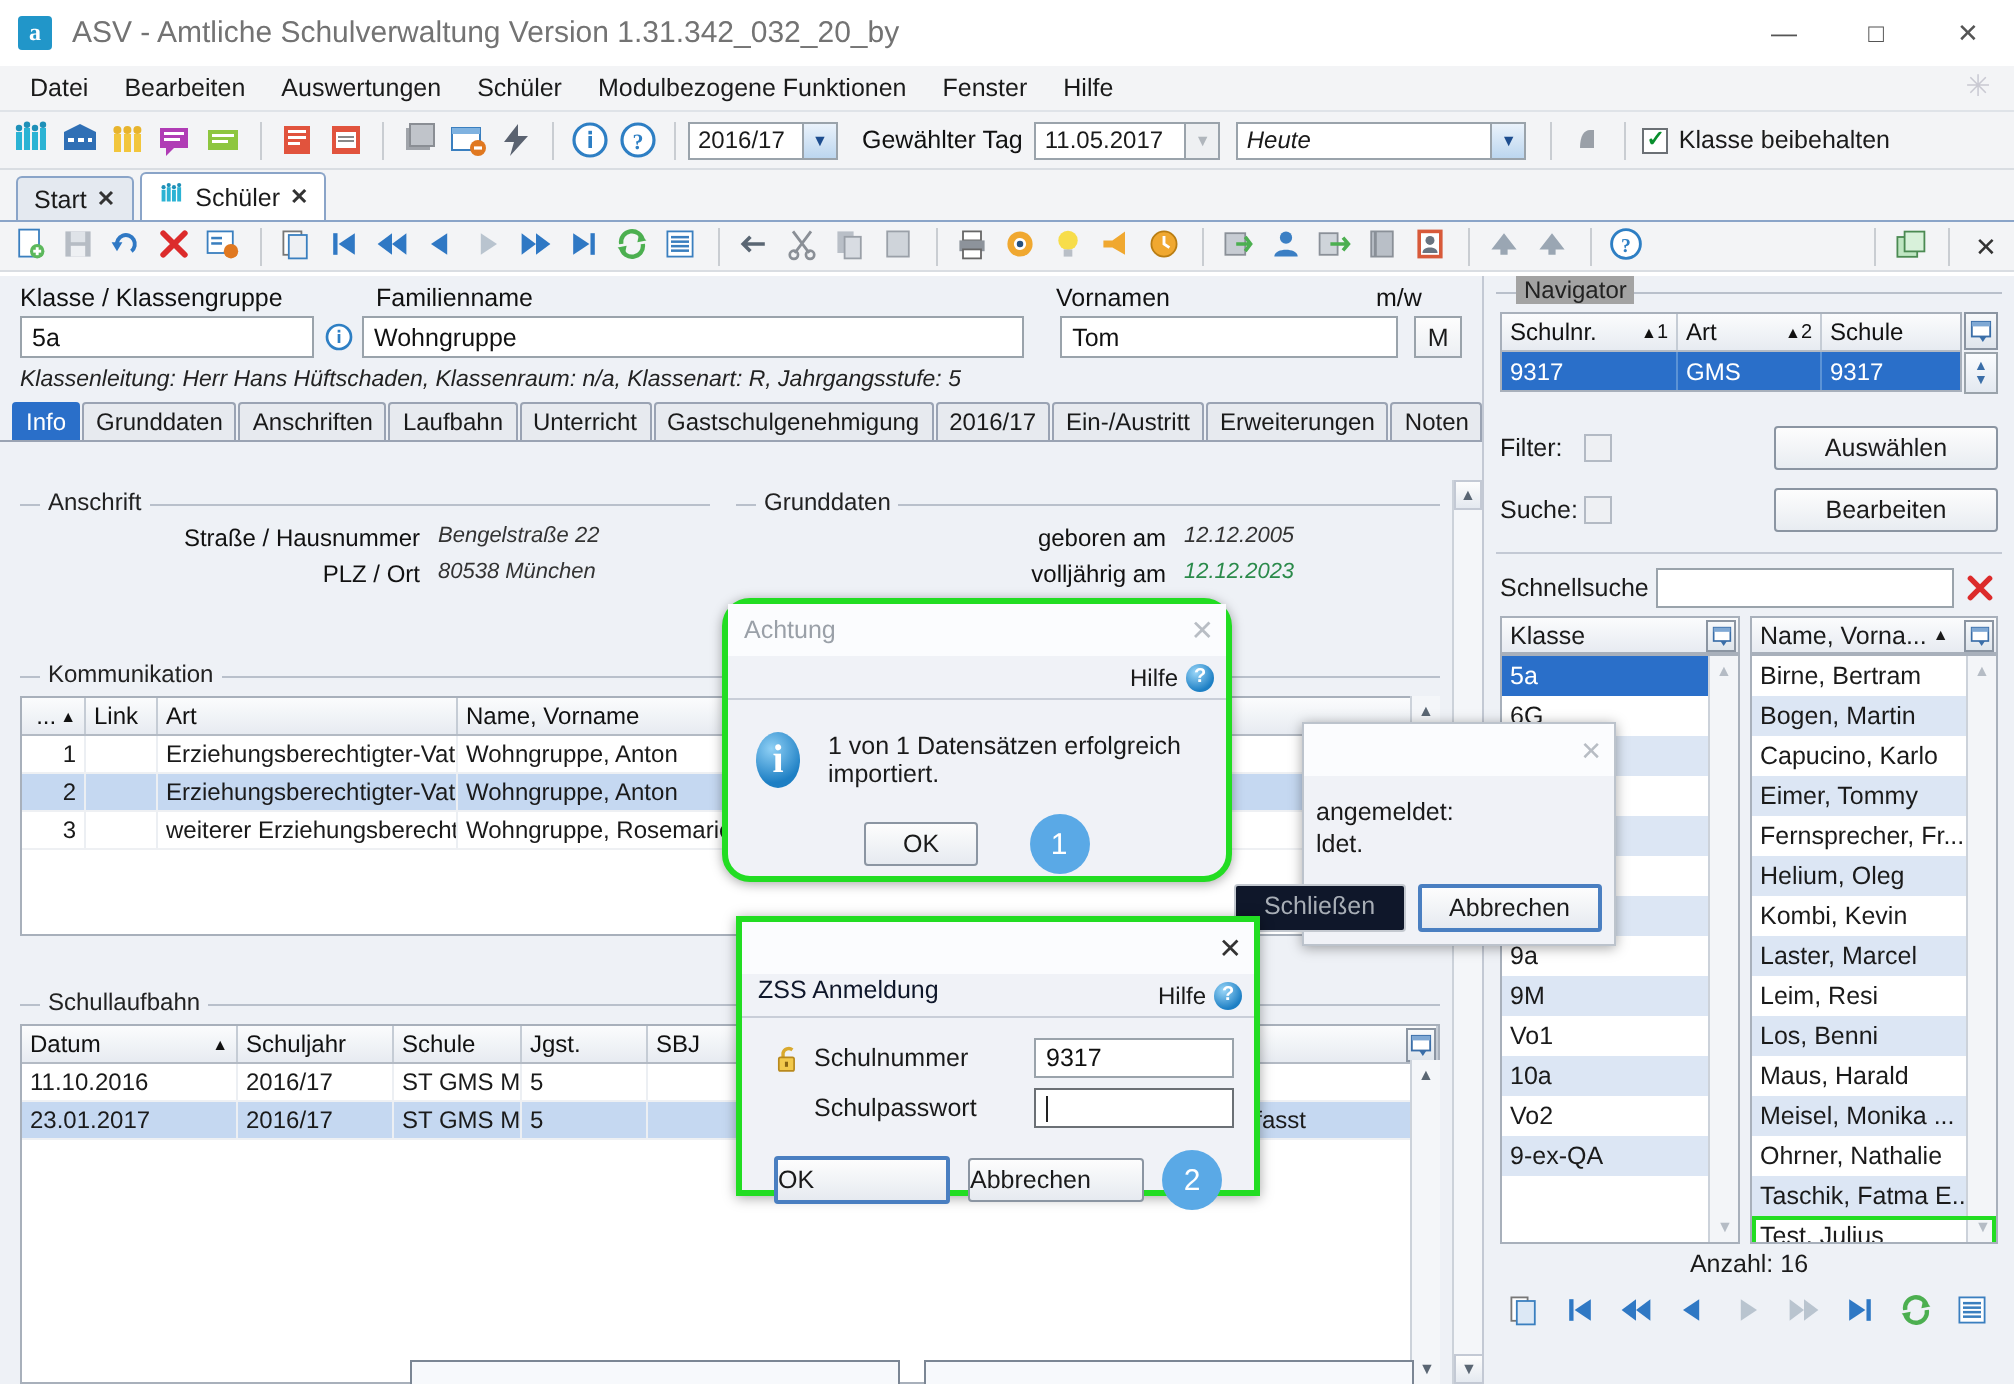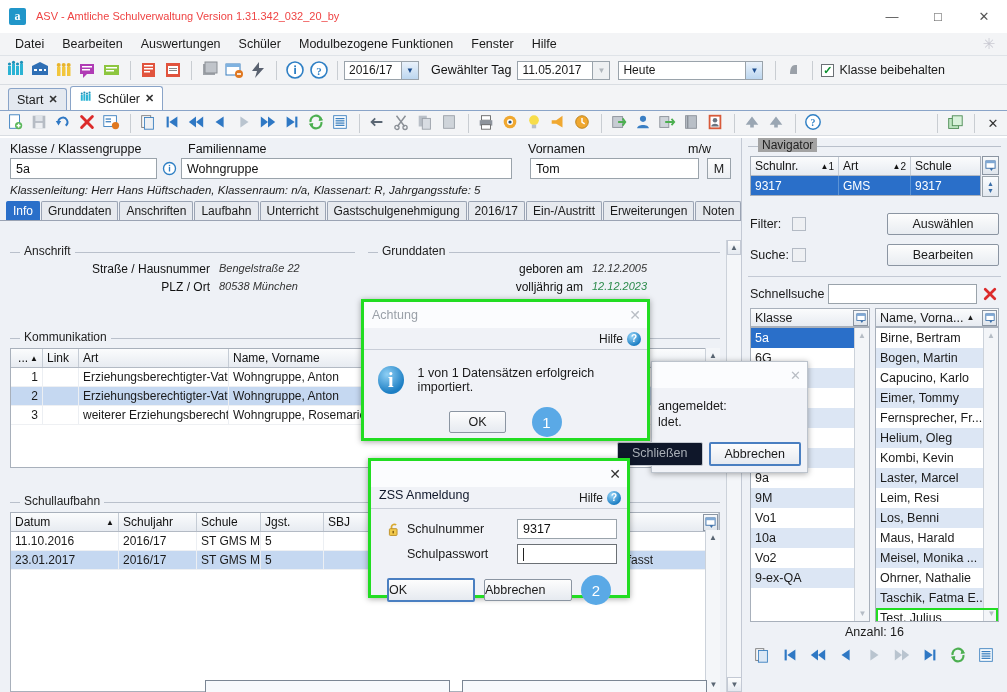--- a/index.html
+++ b/index.html
@@ -20,21 +20,21 @@
   .titlebar {
     height:33px; background:#ffffff; display:flex; align-items:center;
     border-bottom:1px solid #ffffff; position:relative;
   }
   .app-icon {
     width:17px; height:17px; margin-left:9px; background:#2196c9;
     border-radius:2px; color:#fff; font-size:12px; font-weight:bold;
     display:flex; align-items:center; justify-content:center;
     font-family:"Liberation Serif", serif;
   }
-  .title-text { margin-left:10px; font-size:11px; color:#ef4444; }
+  .title-text { margin-left:10px; font-size:15px; color:#737373; }
   .win-buttons { position:absolute; right:0; top:0; height:33px; display:flex; }
   .win-btn {
     width:46px; height:33px; display:flex; align-items:center; justify-content:center;
     color:#555; font-size:13px;
   }
 
   
   .menubar {
     height:23px; background:#f3f4f6; display:flex; align-items:center;
     padding-left:6px; border-bottom:1px solid #dfe3e8; position:relative;
@@ -329,21 +329,21 @@
 
     <span class="combo" style="width:75px;">
       <span>2016/17</span>
       <span class="arrow">▼</span>
     </span>
     <span class="tb-label">Gewählter Tag</span>
     <span class="combo disabled" style="width:93px;">
       <span>11.05.2017</span>
       <span class="arrow">▼</span>
     </span>
-    <span class="combo" style="width:145px;margin-left:8px;">
+    <span class="combo" style="width:145px;margin-left:8px;font-style:italic;">
       <span>Heute</span>
       <span class="arrow">▼</span>
     </span>
     <span class="tb-sep" style="margin-left:12px;"></span>
     <span class="tb-ico">
       <svg width="20" height="20" viewBox="0 0 20 20">
         <path d="M6 14 C6 8 8 5 11 5 L13 5 L13 14 Z" fill="#9aa0a8"></path>
       </svg>
     </span>
     <span class="tb-sep"></span>
@@ -973,21 +973,21 @@
     <div style="padding:10px 6px 0 6px;font-size:12.5px;line-height:16px;">
       <div>angemeldet:</div>
       <div>ldet.</div>
     </div>
     <div style="position:absolute;bottom:6px;right:6px;display:flex;gap:6px;">
       <span class="dlg-btn disabled">Schließen</span>
       <span class="dlg-btn def">Abbrechen</span>
     </div>
   </div>
 
-  <div class="dlg highlight" style="left:361px;top:299px;width:289px;height:142px;z-index:60;">
+  <div class="dlg highlight" style="left:361px;top:299px;width:255px;height:142px;z-index:60;border-radius:14px;">
     <div class="dlg-title">
       <span style="color:#9aa0a8;">Achtung</span>
       <span style="color:#b8bdc4;font-size:14px;">✕</span>
     </div>
     <div class="dlg-help">
       <span>Hilfe</span>
       <span class="help-ico">?</span>
     </div>
     <div style="display:flex;align-items:center;padding:16px 14px 0 14px;gap:14px;">
       <span class="info-ico">i</span>

